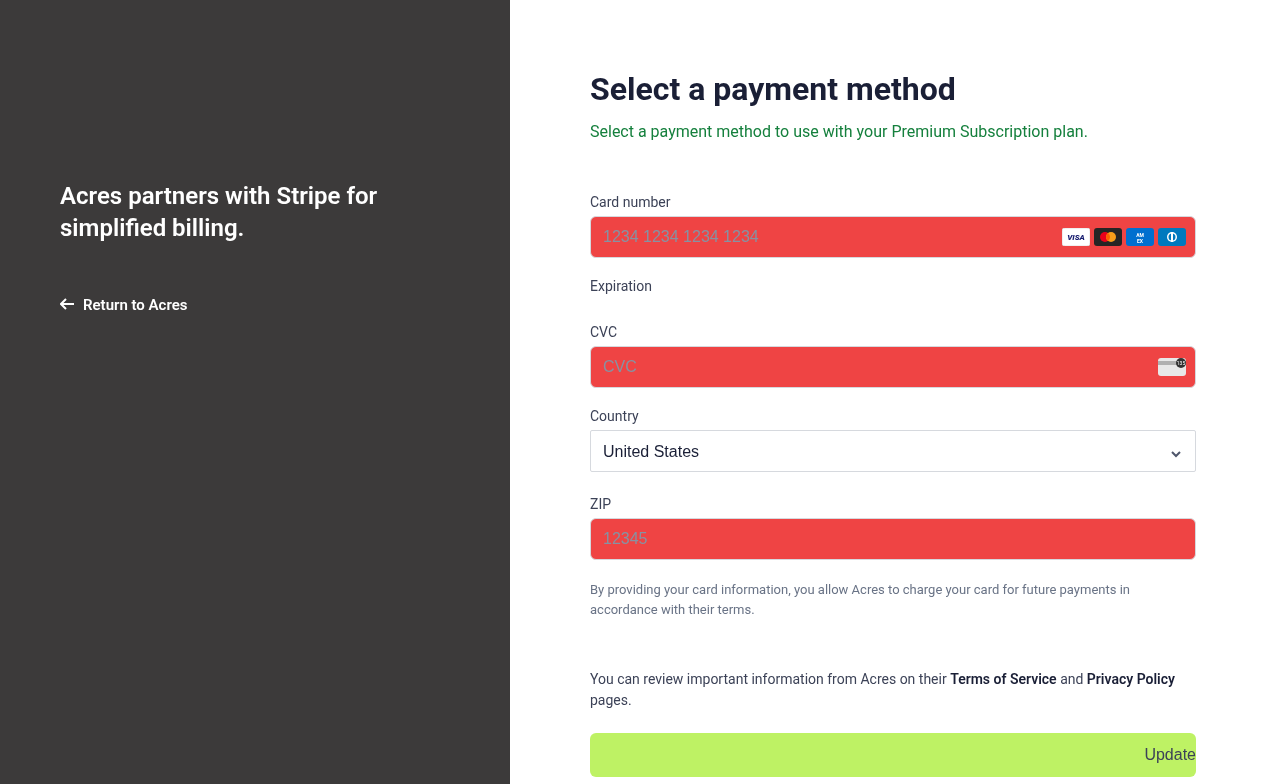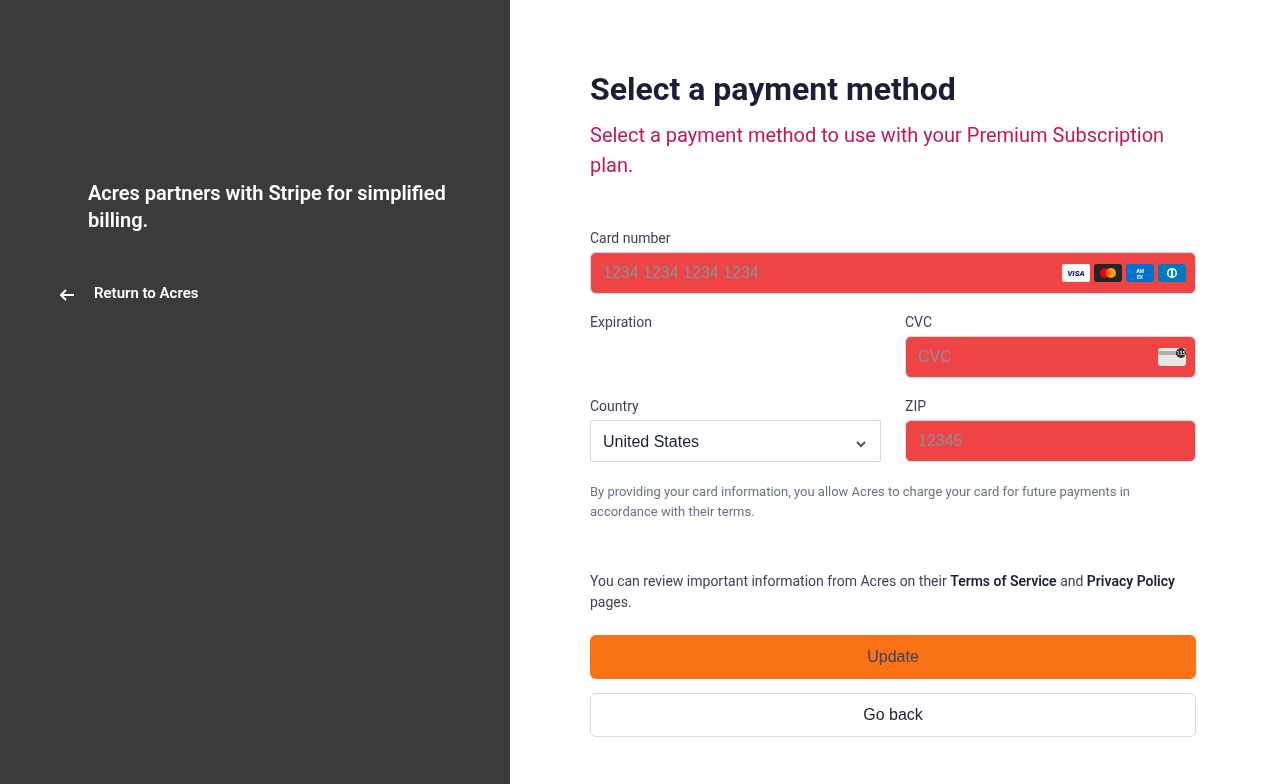--- a/index.html
+++ b/index.html
@@ -14,30 +14,28 @@
       width: 1276px;
       overflow: hidden;
     }
     .sidebar {
       width: 510px;
       background: #3c3a3a;
       color: #ffffff;
       padding: 180px 60px 0 60px;
     }
     .sidebar-title {
-      font-size: 20px;
+      font-size: 24px;
       font-weight: 600;
       line-height: 1.35;
       margin-bottom: 50px;
-      margin-left: 28px;
     }
     .return-link {
       display: inline-flex;
-      align-items: center;
-      gap: 20px;
+      gap: 9px;
       color: #ffffff;
       text-decoration: none;
       font-size: 15px;
       font-weight: 600;
       cursor: pointer;
     }
     .arrow-left {
       display: inline-block;
       width: 14px;
       height: 12px;
@@ -67,31 +65,32 @@
       width: 12px;
       height: 12px;
     }
     .page-title {
       font-size: 32px;
       font-weight: 700;
       color: #1a1f36;
       margin-bottom: 12px;
     }
     .page-subtitle {
-      font-size: 20px;
-      color: #be185d;
+      font-size: 16px;
+      color: #15803d;
       line-height: 1.5;
       margin-bottom: 50px;
     }
     .form-group {
       margin-bottom: 20px;
     }
     .form-row {
       display: flex;
       gap: 24px;
+      flex-direction: column;
     }
     .form-col {
       flex: 1;
     }
     .form-label {
       display: block;
       font-size: 14px;
       color: #3c4257;
       margin-bottom: 6px;
     }
@@ -183,22 +182,23 @@
       width: 100%;
       height: 44px;
       border-radius: 6px;
       font-size: 16px;
       font-weight: 500;
       cursor: pointer;
       border: none;
       margin-bottom: 14px;
     }
     .btn-primary {
-      background: #f97316;
+      background: #bef264;
       color: #3c4257;
+      text-align: right;
     }
     .btn-secondary {
       background: #ffffff;
       color: #1a1f36;
       border: 1px solid #d6d9de;
     }
   </style>
 </head>
 <body>
 

